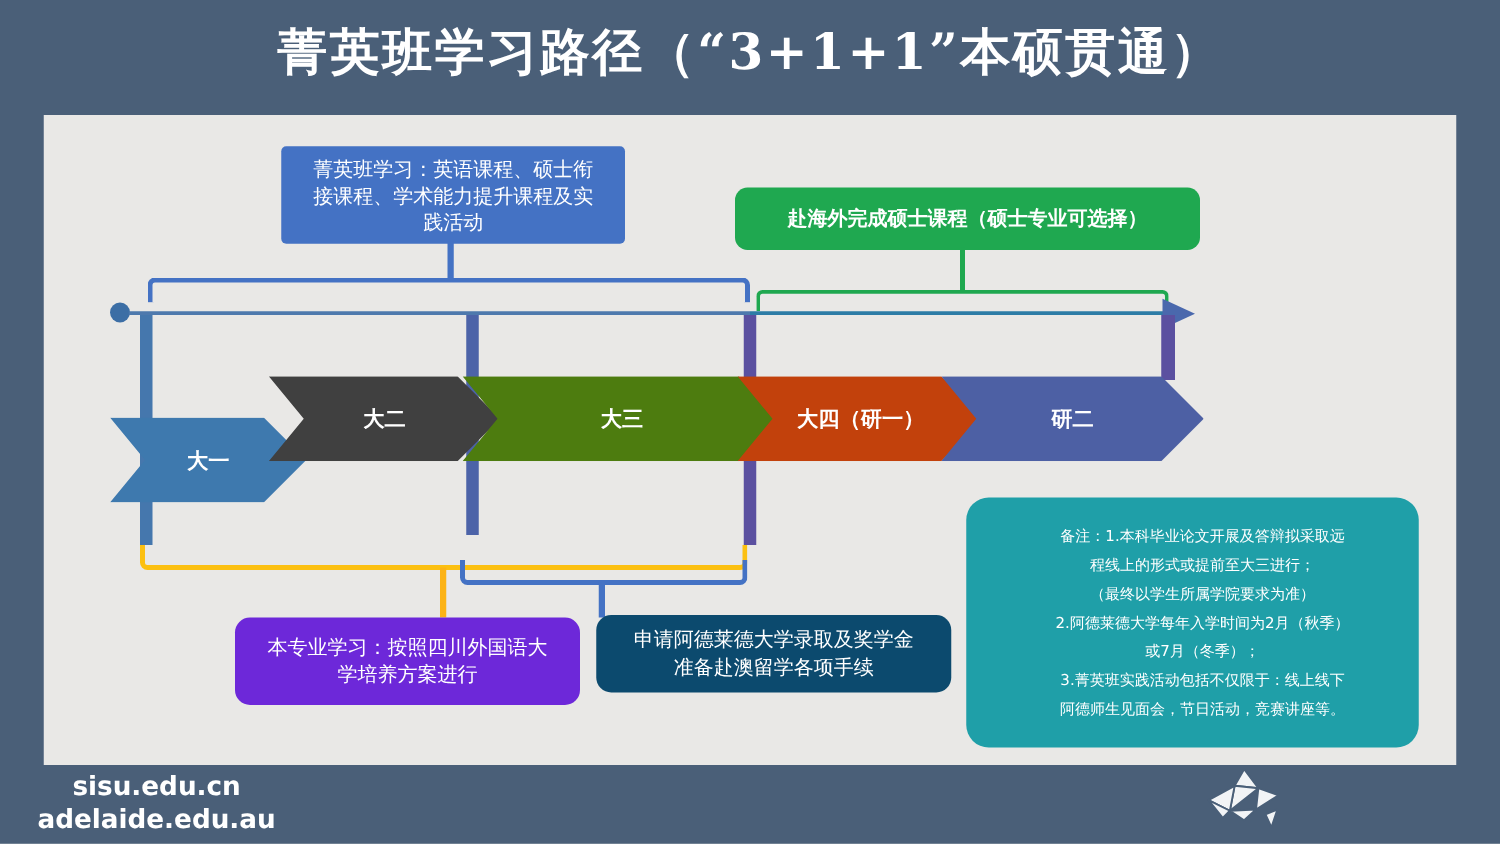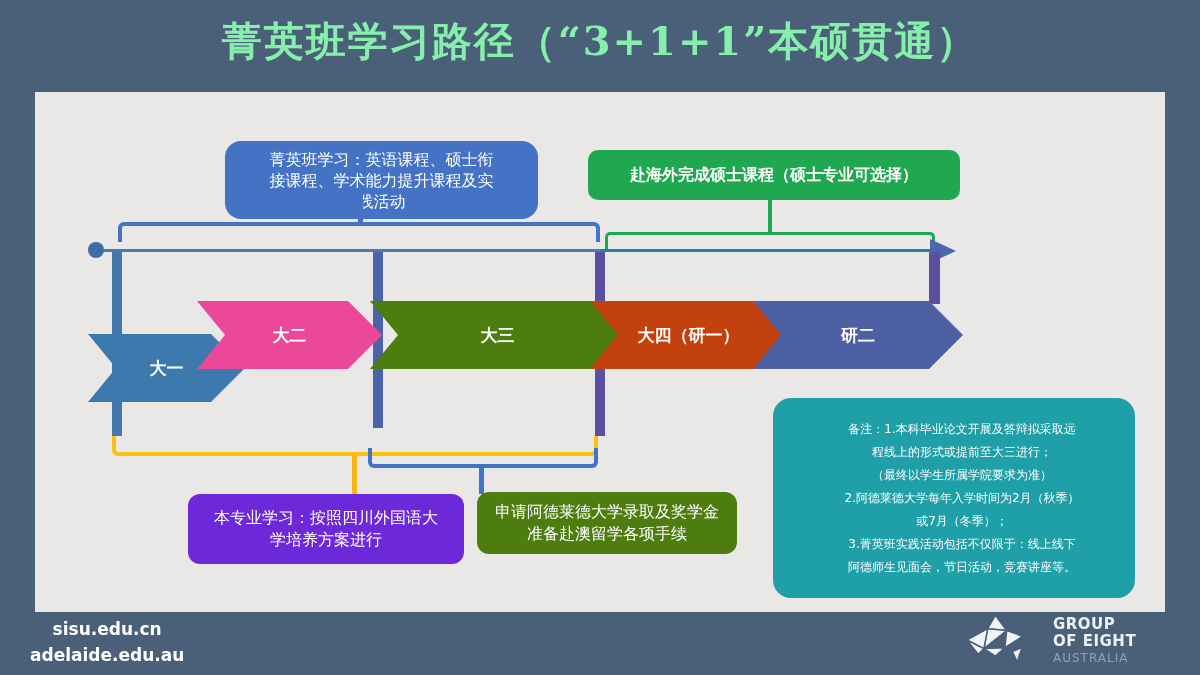--- a/index.html
+++ b/index.html
@@ -6,37 +6,37 @@
   body{
     width:1200px;height:675px;position:relative;overflow:hidden;
     background:#4a5f78;
     font-family:"DejaVu Sans","Liberation Sans",sans-serif;
   }
   .abs{position:absolute;}
   .preline{white-space:pre-line;}
 
   .slide-title{
     left:0;top:14px;width:1200px;text-align:center;
-    color:#86efac;font-size:40px;font-weight:bold;
+    color:#ffffff;font-size:40px;font-weight:bold;
     font-family:"DejaVu Serif","Liberation Serif",serif;
     letter-spacing:2px;
   }
 
   .panel{left:35px;top:92px;width:1130px;height:520px;background:#e9e8e6;}
 
   
   .box{display:flex;align-items:center;justify-content:center;text-align:center;
        color:#fff;box-sizing:border-box;}
-  .box-elite{left:225px;top:117px;width:313px;height:78px;background:#4472c4;
-       border-radius:16px;font-size:16px;line-height:21px;margin-top:24px;}
+  .box-elite{left:225px;top:117px;width:275px;height:78px;background:#4472c4;
+       border-radius:4px;font-size:16px;line-height:21px;}
   .box-overseas{left:588px;top:150px;width:372px;height:50px;background:#1fa850;
        border-radius:10px;font-size:16px;font-weight:bold;}
   .box-major{left:188px;top:494px;width:276px;height:70px;background:#6d28d9;
        border-radius:12px;font-size:16px;line-height:22px;}
-  .box-apply{left:477px;top:492px;width:260px;height:62px;background:#4d7c0f;
+  .box-apply{left:477px;top:492px;width:284px;height:62px;background:#0c4a6e;
        border-radius:12px;font-size:16px;line-height:22px;}
   .box-notes{left:773px;top:398px;width:362px;height:200px;background:#1f9fa8;
        border-radius:18px;font-size:12px;line-height:23px;padding-left:16px;}
 
   
   .stem{position:absolute;}
   .stem-elite{left:358px;top:193px;width:5px;height:31px;background:#4472c4;}
   .stem-overseas{left:768px;top:198px;width:4px;height:36px;background:#1fa850;}
   .stem-major{left:352px;top:454px;width:5px;height:40px;background:#fcb316;}
   .stem-apply{left:479px;top:466px;width:5px;height:28px;background:#4472c4;}
@@ -68,27 +68,27 @@
   .bar2{left:373px;top:252px;width:10px;height:176px;background:#4c63a8;}
   .bar3{left:595px;top:252px;width:10px;height:184px;background:#5b50a0;}
   .bar4{left:929px;top:252px;width:11px;height:52px;background:#5b50a0;}
 
   
   .chev{position:absolute;top:301px;height:68px;z-index:2;
     display:flex;align-items:center;justify-content:center;
     color:#fff;font-weight:bold;font-size:17px;
     clip-path:polygon(28px 50%, 0 0, calc(100% - 34px) 0, 100% 50%, calc(100% - 34px) 100%, 0 100%);}
   .chev1{left:88px;width:157px;background:#3e79ae;margin-top:33px;}
-  .chev2{left:197px;width:185px;background:#ec4899;}
+  .chev2{left:215px;width:185px;background:#404040;}
   .chev3{left:370px;width:255px;background:#4d7c0f;}
   .chev4{left:590px;width:197px;background:#c2410c;}
   .chev5{left:753px;width:210px;background:#4d60a4;justify-content:center;}
 
   
-  .footer-urls{left:30px;top:616px;color:#fff;font-weight:bold;font-size:17px;
+  .footer-urls{left:30px;top:616px;color:#fff;font-weight:bold;font-size:21px;
     line-height:26px;text-align:center;}
   .logo{left:963px;top:614px;display:flex;align-items:center;gap:14px;}
   .logo-text{color:#eef1f4;font-weight:bold;font-size:15px;line-height:17px;letter-spacing:0.5px;}
   .logo-text .muted{color:#93a0ad;font-weight:normal;font-size:12px;letter-spacing:1px;}
 </style>
 </head>
 <body>
 
 <div class="abs slide-title">菁英班学习路径（“3+1+1”本硕贯通）</div>
 
@@ -156,18 +156,13 @@
     <g fill="#f2f4f6" stroke="#4a5f78" stroke-width="1.6" stroke-linejoin="round">
       <polygon points="34,1 46,17 26,15"></polygon>
       <polygon points="26,15 46,17 22,36"></polygon>
       <polygon points="4,27 26,15 22,36"></polygon>
       <polygon points="4,27 22,36 16,42"></polygon>
       <polygon points="46,17 63,23 44,35"></polygon>
       <polygon points="22,36 44,35 34,44"></polygon>
       <polygon points="52,39 62,35 57,50"></polygon>
     </g>
   </svg>
-  <div class="logo-text">
-    <div>GROUP</div>
-    <div>OF EIGHT</div>
-    <div class="muted">AUSTRALIA</div>
-  </div>
 </div>
 
 </body></html>

